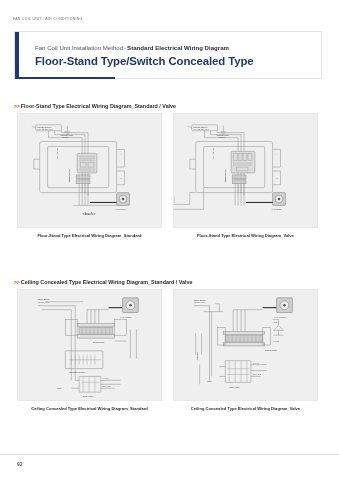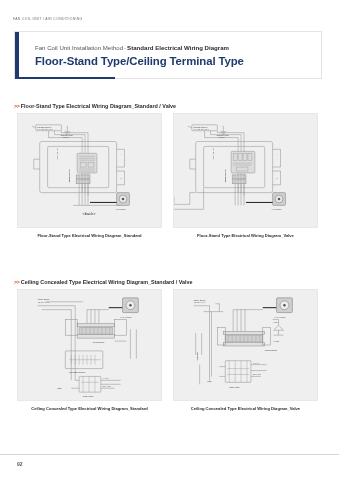--- a/index.html
+++ b/index.html
@@ -99,21 +99,21 @@
 <div class="page">
 
   <div class="running-head">FAN COIL UNIT / AIR CONDITIONING</div>
 
   <div class="title-box">
     <div class="title-bar-left"></div>
     <div class="title-bar-bottom"></div>
     <div class="title-kicker">
       <span>Fan Coil Unit Installation Method</span><span class="sep">-</span><b>Standard Electrical Wiring Diagram</b>
     </div>
-    <div class="title-main">Floor-Stand Type/Ceiling Terminal Type</div>
+    <div class="title-main">Floor-Stand Type/Switch Concealed Type</div>
   </div>
 
   <div class="sec-head" id="sec1">
     <span class="arrows">&gt;&gt;</span>
     <span>Floor-Stand Type Electrical Wiring Diagram_Standard / Valve</span>
   </div>
 
   <div class="panel" id="panel-1">
     <svg viewBox="0 0 145 115" preserveAspectRatio="none">
       <g stroke="#8c8c8c" stroke-width="0.5" fill="none">

